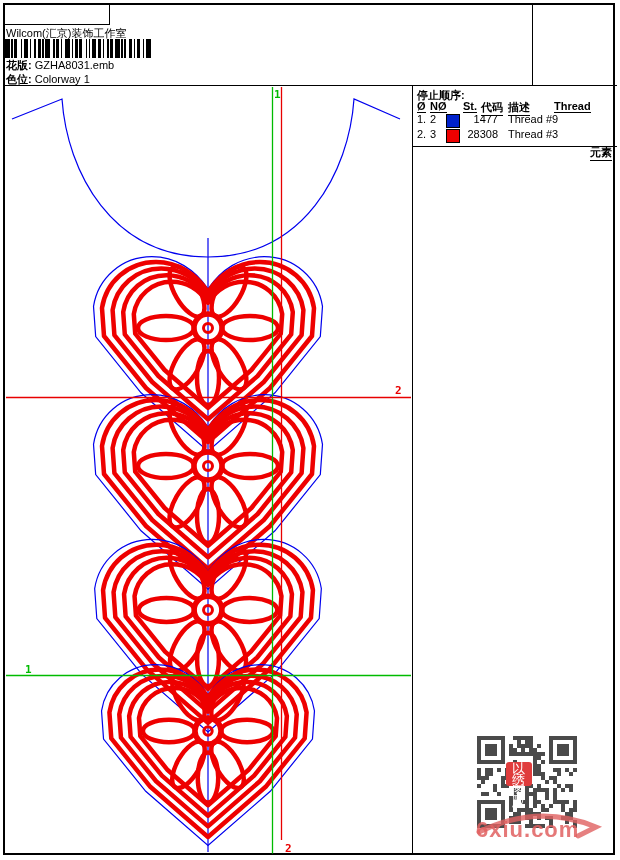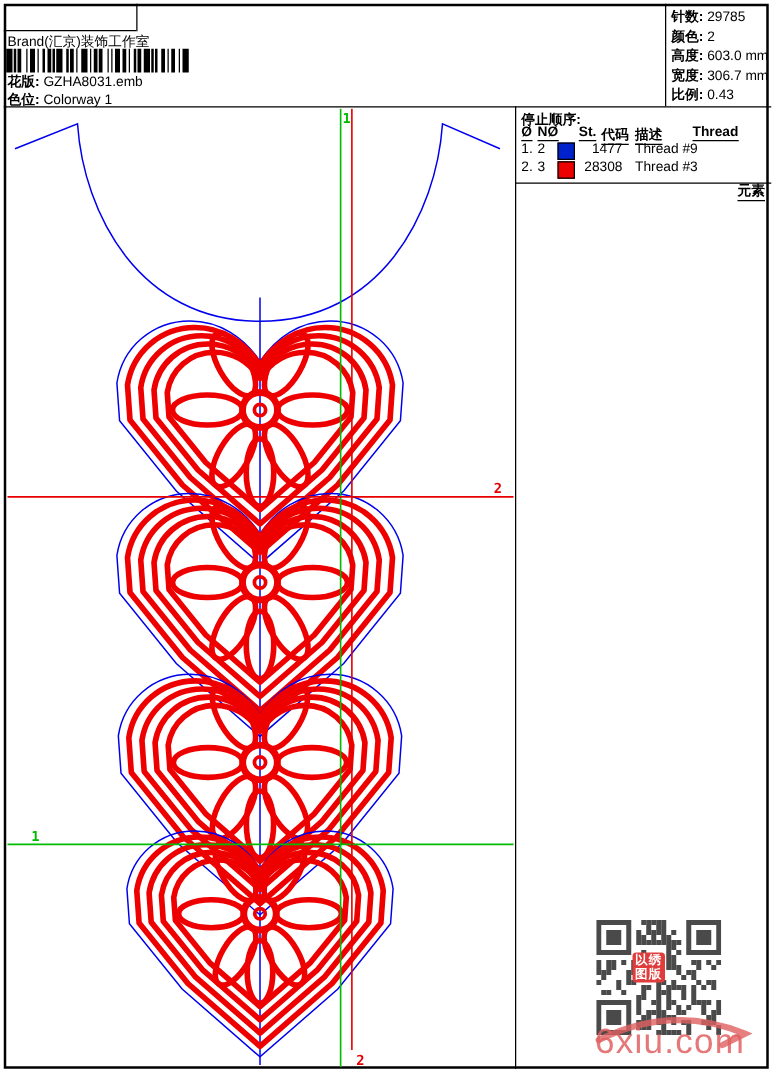--- a/index.html
+++ b/index.html
@@ -30,35 +30,35 @@
            border-bottom:1px solid #000;padding-bottom:0px;white-space:nowrap;}
   .trow{position:absolute;left:0;top:0;width:620px;height:15px;font-size:11px;}
   .trow .seq{position:absolute;left:417px;}
   .trow .needle{position:absolute;left:430px;}
   .trow .swatch{position:absolute;left:446px;top:1px;width:12px;height:12px;border:1px solid #000;}
   .trow .st{position:absolute;left:458px;width:40px;text-align:right;}
   .trow .desc{position:absolute;left:508px;}
   #design-svg{left:0;top:0;}
   #qr{left:477px;top:736px;}
   #seal{left:506px;top:762px;width:26px;height:24px;background:#e03c3c;border-radius:3px;
-        color:#fff;font-size:10px;line-height:11px;font-weight:bold;text-align:center;
+        color:#fff;font-size:13px;line-height:11px;font-weight:normal;text-align:center;
         letter-spacing:1px;padding-top:1px;box-sizing:border-box;}
-  #watermark-text{left:476px;top:817px;font-size:28px;font-weight:normal;
+  #watermark-text{left:476px;top:817px;font-size:22px;font-weight:bold;
         color:rgba(224,96,96,0.85);letter-spacing:1px;white-space:nowrap;}
   #swoosh{left:470px;top:795px;}
 </style>
 </head>
 <body>
 
 <div id="sheet">
   <div class="abs" id="page-border"></div>
 
   <div class="abs hline" id="title-underline"></div>
   <div class="abs vline" id="title-vline"></div>
-  <div class="abs" id="studio">Brand(汇京)装饰工作室</div>
+  <div class="abs" id="studio">Wilcom(汇京)装饰工作室</div>
   <div class="abs" id="barcode">
       <div class="bar" style="left: 0px; width: 4.65px;"></div>
       <div class="bar" style="left: 6.2px; width: 1.55px;"></div>
       <div class="bar" style="left: 9.3px; width: 3.1px;"></div>
       <div class="bar" style="left: 15.5px; width: 1.55px;"></div>
       <div class="bar" style="left: 18.6px; width: 4.65px;"></div>
       <div class="bar" style="left: 24.8px; width: 1.55px;"></div>
       <div class="bar" style="left: 29.45px; width: 1.55px;"></div>
       <div class="bar" style="left: 32.55px; width: 3.1px;"></div>
       <div class="bar" style="left: 37.2px; width: 1.55px;"></div>
@@ -90,27 +90,20 @@
     <span class="k">花版:</span>
     <span>GZHA8031.emb</span>
   </div>
   <div class="abs kvrow" id="colorway-row">
     <span class="k">色位:</span>
     <span>Colorway 1</span>
   </div>
   <div class="abs hline" id="header-bottom"></div>
 
   <div class="abs vline" id="infobox-vline"></div>
-  <div class="abs" id="infobox">
-      <div class="kvrow"><span class="k">针数:</span> <span>29785</span></div>
-      <div class="kvrow"><span class="k">颜色:</span> <span>2</span></div>
-      <div class="kvrow"><span class="k">高度:</span> <span>603.0 mm</span></div>
-      <div class="kvrow"><span class="k">宽度:</span> <span>306.7 mm</span></div>
-      <div class="kvrow"><span class="k">比例:</span> <span>0.43</span></div>
-    </div>
 
   <div class="abs vline" id="panel-vline"></div>
   <div class="abs" id="stop-title">停止顺序:</div>
   <div class="abs" id="stop-table">
       <span class="colhead" style="left: 417px;">Ø</span>
       <span class="colhead" style="left: 430px;">NØ</span>
       <span class="colhead" style="left: 463px;">St.</span>
       <span class="colhead" style="left: 481px;">代码</span>
       <span class="colhead" style="left: 508px;">描述</span>
       <span class="colhead" style="left: 554px;">Thread</span>

